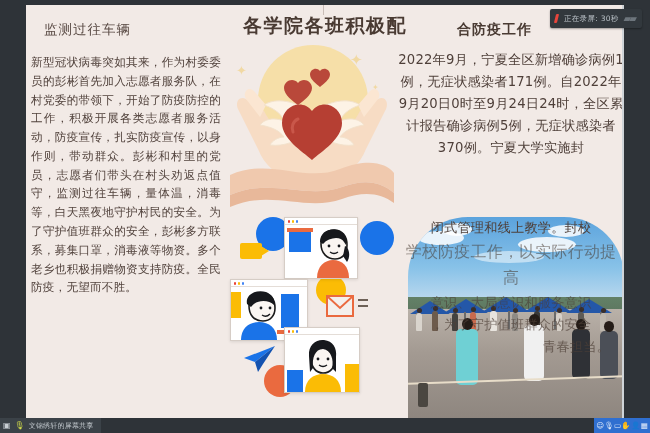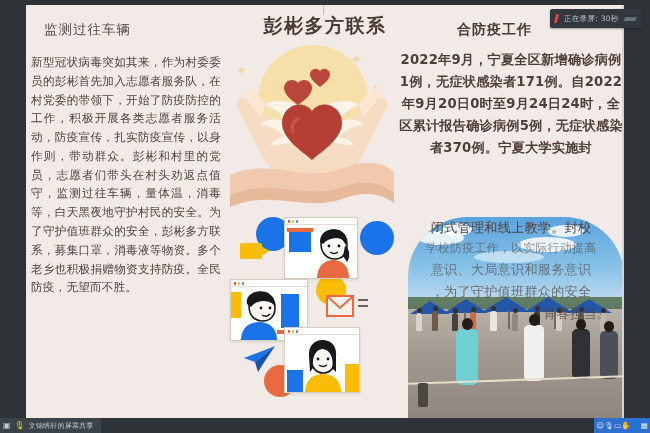--- a/index.html
+++ b/index.html
@@ -61,21 +61,21 @@
   .col-center {
     position: absolute; left: 204px; top: 30px; width: 164px; height: 380px;
   }
 
   .col-right {
     position: absolute; left: 372px; top: 44px; width: 226px; height: 369px;
   }
   .col-right p {
     font-size: 13.2px; line-height: 1.66; color: #4e3f39;
     text-align: center; letter-spacing: 0.2px;
-    position: relative; z-index: 3; font-weight: bold;
+    position: relative; z-index: 3;
   }
 
   
   .photo {
     position: absolute; left: 382px; top: 212px;
     width: 216px; height: 201px;
     border-radius: 60px 60px 0 0;
     overflow: hidden; z-index: 1;
   }
   .photo .sky {
@@ -201,21 +201,21 @@
 </head>
 <body>
 
 <div id="screen">
 
   <div class="slide">
 
     <div class="divider-top"></div>
 
     <div class="hdr-left">监测过往车辆</div>
-    <div class="hdr-center">彭彬多方联系</div>
+    <div class="hdr-center">各学院各班积极配</div>
     <div class="hdr-right">合防疫工作</div>
 
     <div class="col-left">
       <p>新型冠状病毒突如其来，作为村委委员的彭彬首先加入志愿者服务队，在村党委的带领下，开始了防疫防控的工作，积极开展各类志愿者服务活动，防疫宣传，扎实防疫宣传，以身作则，带动群众。彭彬和村里的党员，志愿者们带头在村头劝返点值守，监测过往车辆，量体温，消毒等，白天黑夜地守护村民的安全。为了守护值班群众的安全，彭彬多方联系，募集口罩，消毒液等物资。多个老乡也积极捐赠物资支持防疫。全民防疫，无望而不胜。</p>
     </div>
 
     <div class="col-center">
 
       <div class="illus-top">
         <div class="circle-bg"></div>
@@ -380,21 +380,21 @@
       <div style="position:absolute;left:0;top:162px;width:216px;height:2px;background:#e8ddc9;transform:rotate(-2deg);"></div>
       <div style="position:absolute;left:10px;top:166px;width:10px;height:24px;background:#4a4640;border-radius:2px;"></div>
     </div>
 
     <div class="col-right">
       <p>2022年9月，宁夏全区新增确诊病例1例，无症状感染者171例。自2022年9月20日0时至9月24日24时，全区累计报告确诊病例5例，无症状感染者370例。宁夏大学实施封</p>
     </div>
 
     <div class="right-text-overlay">
       <div>闭式管理和线上教学。封校</div>
-      <div class="fade2" style="font-size:12px;">学校防疫工作，以实际行动提高</div>
+      <div class="fade2" style="font-size:16px;">学校防疫工作，以实际行动提高</div>
       <div class="fade3">意识、大局意识和服务意识</div>
       <div class="fade4">，为了守护值班群众的安全</div>
       <div class="fade4" style="text-align:right;padding-right:14px;">青春担当。</div>
     </div>
 
   </div>
 
   <div class="chrome-left"></div>
   <div class="chrome-right"></div>
   <div class="chrome-top"></div>

